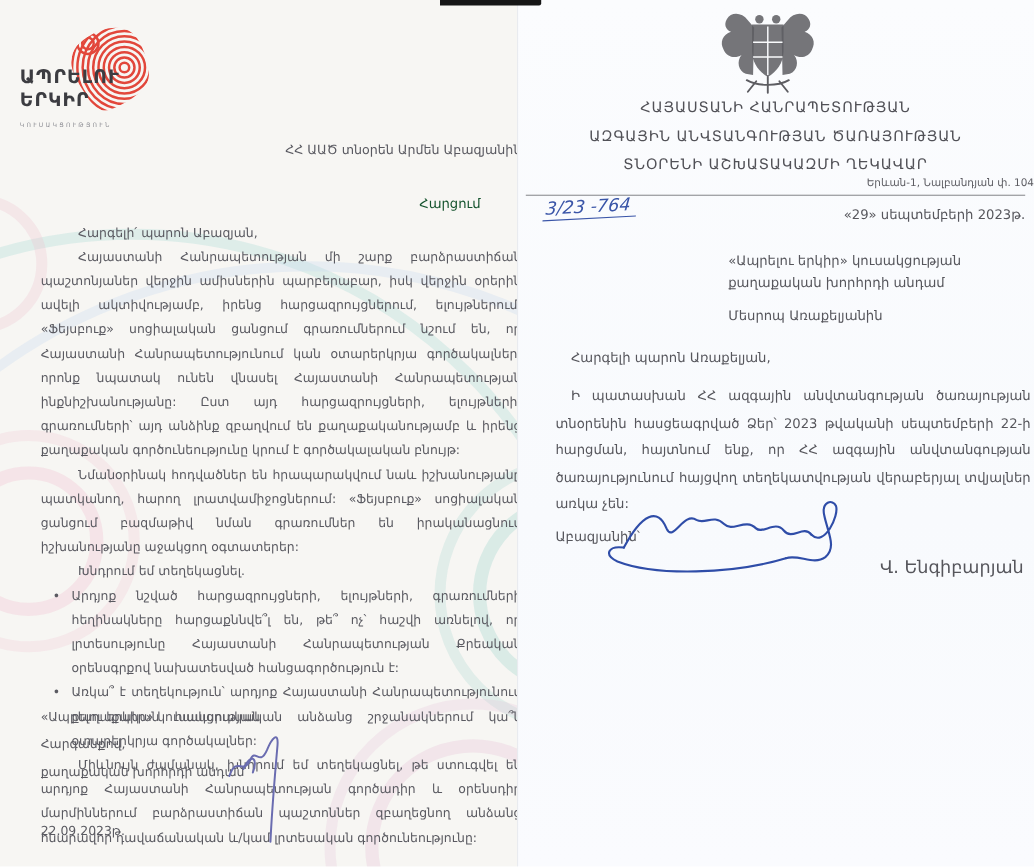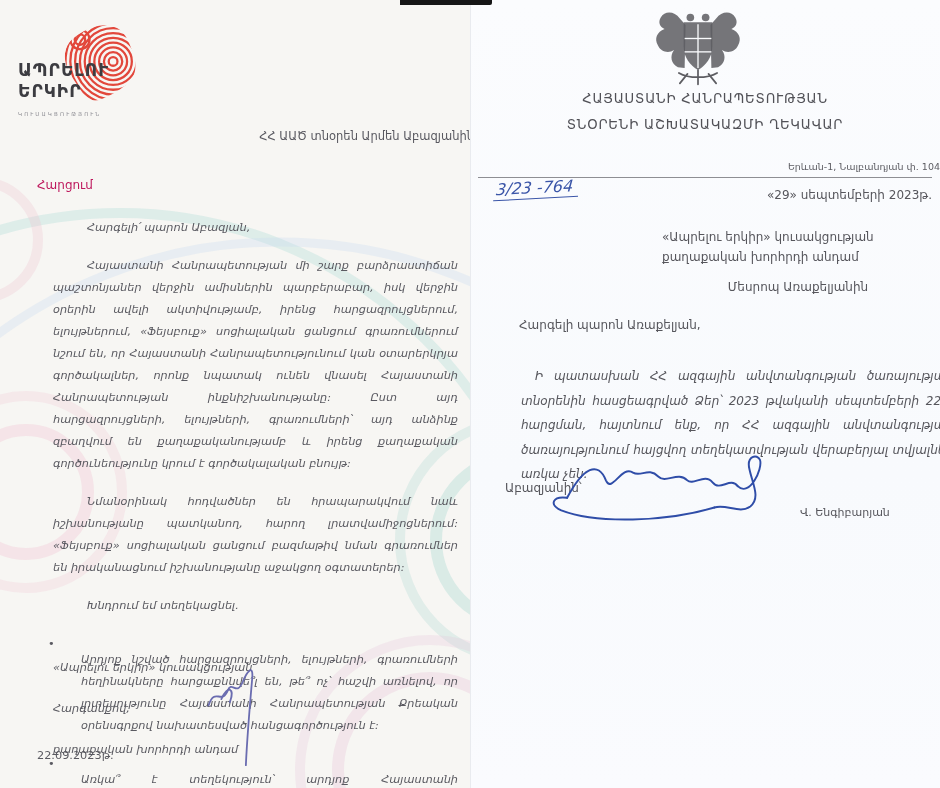--- a/index.html
+++ b/index.html
@@ -3,57 +3,57 @@
 <meta charset="utf-8">
 <style>
   html,body{margin:0;padding:0;background:#ffffff;}
   .stage{
     position:relative;width:940px;height:788px;overflow:hidden;
     font-family:"DejaVu Sans",sans-serif;background:#fff;
   }
   .page{position:absolute;top:0;height:788px;overflow:hidden;}
   .page-left{left:0;width:470px;background:#f7f6f3;}
   .page-right{left:470px;width:470px;background:linear-gradient(180deg,#fbfcfe 0%,#f8fafd 60%,#fafbfe 100%);box-shadow:inset 1px 0 0 #e9ebef;}
-  p{margin:16px;font-style:italic;}
+  p{margin:0;}
   .just{text-align:justify;}
   .indent{text-indent:34px;}
 
   
   .watermark{position:absolute;left:0;top:0;pointer-events:none;}
   .lp-logo{position:absolute;left:16px;top:14px;width:150px;height:110px;}
   .lp-logo-fp{position:absolute;left:36px;top:2px;}
   .lp-logo-text{position:absolute;left:2px;top:46px;line-height:21px;color:#3c3c41;
     font-weight:bold;font-size:17px;letter-spacing:1px;}
   .lp-logo-text .sub{display:block;font-weight:normal;font-size:5.5px;letter-spacing:2.1px;color:#8e8e94;margin-top:2px;}
   .lp-addressee{position:absolute;top:129px;right:-4px;font-size:11.5px;color:#595960;white-space:nowrap;}
-  .lp-title{position:absolute;top:178px;left:37px;width:400px;text-align:left;font-size:12px;color:#be185d;}
+  .lp-title{position:absolute;top:178px;left:37px;width:400px;text-align:right;font-size:12px;color:#14532d;}
   .lp-body{position:absolute;top:201px;left:37px;width:437px;font-size:11.3px;line-height:22px;color:#5a5a61;}
   .bullet-row{display:flex;align-items:flex-start;}
   .bullet-row .marker{width:28px;padding-left:11px;box-sizing:border-box;flex:none;}
   .bullet-row .btxt{flex:1;}
   .lp-signoff{position:absolute;top:639px;left:37px;font-size:11.3px;line-height:25px;color:#5a5a61;}
   .lp-signature{position:absolute;left:200px;top:650px;}
   .lp-date{position:absolute;top:749px;left:37px;font-size:11.3px;color:#5a5a61;}
 
   
   .rp-coat{position:absolute;left:180px;top:6px;}
   .rp-header{position:absolute;top:86px;left:0;width:470px;text-align:center;
     font-size:13.2px;line-height:26px;letter-spacing:0.8px;color:#515157;}
   .rp-addrline{position:absolute;top:161px;left:0;width:470px;text-align:right;font-size:9.5px;color:#5d5d63;}
   .rp-rule{position:absolute;top:177px;left:8px;width:454px;border-top:1px solid #8e8e93;}
   .rp-ref{position:absolute;left:24px;top:178px;font-size:16px;font-style:italic;
     color:#3a55a8;transform:rotate(-3deg) skewX(-8deg);border-bottom:1.4px solid #3a55a8;padding:0 6px 1px 2px;}
   .rp-date{position:absolute;top:188px;right:8px;font-size:12px;color:#56565c;}
   .rp-addressee{position:absolute;top:228px;left:192px;width:272px;font-size:12px;line-height:19.5px;color:#56565c;}
-  .rp-addressee .name{display:block;text-align:center;margin-top:11px;}
+  .rp-addressee .name{display:block;text-align:left;margin-top:11px;}
   .rp-salutation{position:absolute;top:318px;left:49px;font-size:12px;color:#56565c;}
   .rp-body{position:absolute;top:348px;left:35px;width:432px;font-size:12px;line-height:24.5px;color:#56565c;text-indent:14px;}
   .rp-signoff{position:absolute;top:481px;left:35px;font-size:12px;color:#56565c;}
   .rp-signature{position:absolute;left:70px;top:446px;}
-  .rp-signer{position:absolute;top:506px;left:330px;font-size:11px;color:#56565c;}
+  .rp-signer{position:absolute;top:506px;left:330px;font-size:16px;color:#56565c;}
 
   .scan-artifact{position:absolute;left:400px;top:0;width:92px;height:5px;background:#161616;border-radius:0 0 2px 0;}
 </style>
 </head>
 <body>
 
 <div class="stage">
 
   <section class="page page-left">
 
@@ -151,20 +151,21 @@
       <g stroke="#5d5d62" stroke-width="1.8" stroke-linecap="round">
         <path d="M30,70 C40,76 60,76 70,70"></path>
         <path d="M50,67 V82"></path>
         <path d="M39,71 L31,81"></path>
         <path d="M61,71 L69,81"></path>
       </g>
     </svg>
 
     <div class="rp-header">
       <div>ՀԱՅԱՍՏԱՆԻ ՀԱՆՐԱՊԵՏՈՒԹՅԱՆ</div>
+      <div>ԱԶԳԱՅԻՆ ԱՆՎՏԱՆԳՈՒԹՅԱՆ ԾԱՌԱՅՈՒԹՅԱՆ</div>
       <div>ՏՆՕՐԵՆԻ ԱՇԽԱՏԱԿԱԶՄԻ ՂԵԿԱՎԱՐ</div>
     </div>
 
     <div class="rp-addrline">Երևան-1, Նալբանդյան փ. 104</div>
     <div class="rp-rule"></div>
 
     <div class="rp-ref">3/23 -764</div>
     <div class="rp-date">«29» սեպտեմբերի 2023թ.</div>
 
     <div class="rp-addressee">

